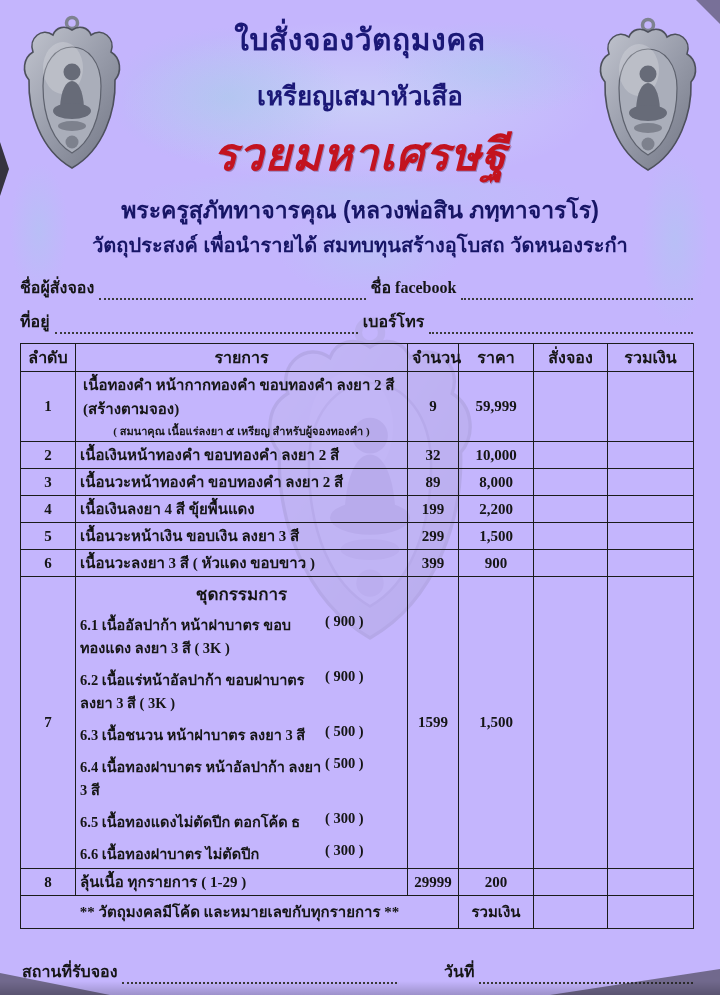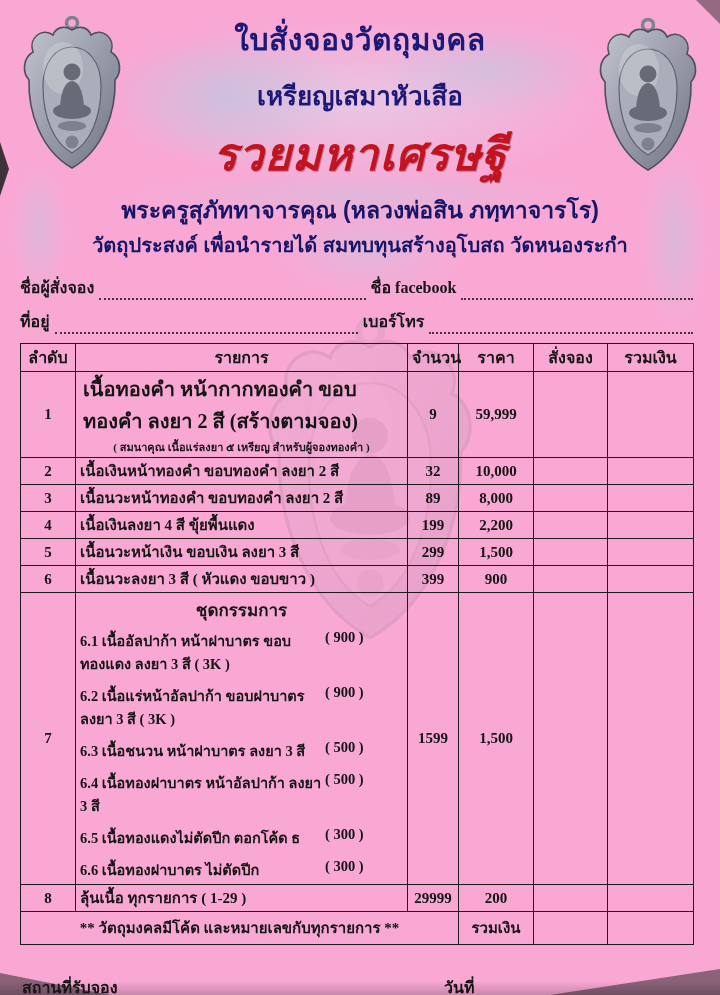--- a/index.html
+++ b/index.html
@@ -1,19 +1,19 @@
 <!DOCTYPE html>
 <html lang="th"><head>
 <meta charset="utf-8">
 <style>
   html,body { margin:0; padding:0; }
   body { width:720px; height:995px; background:#e9e9e9; }
   .sheet {
     position:relative; width:720px; height:995px; overflow:hidden;
-    background:#f9a8d4;
+    background:#c4b5fd;
     font-family:"Liberation Serif", serif;
     color:#151515;
   }
   
   .splash { position:absolute; pointer-events:none; }
   .splash-header {
     left:60px; top:0; width:600px; height:230px;
     background:
       radial-gradient(closest-side at 28% 42%, rgba(152,206,226,.40), rgba(152,206,226,0) 72%),
       radial-gradient(closest-side at 72% 30%, rgba(160,212,232,.34), rgba(160,212,232,0) 70%),
@@ -56,21 +56,21 @@
   
   table.order { position:relative; border-collapse:collapse; margin:4px 0 0 20px;
                 width:673px; table-layout:fixed; font-size:15px; font-weight:bold; }
   table.order th, table.order td { border:1.6px solid #1b1b1b; padding:1px 4px; vertical-align:middle; }
   table.order th { height:24px; font-size:16px; }
   td.c { text-align:center; }
   td.name { padding-left:7px; }
   tr.r1 td { height:46px; }
   tr.rn td { height:24px; }
   .subnote { font-size:11px; font-weight:bold; text-align:center; margin-top:1px; }
-  .r1name { text-align:left; padding-left:3px; font-size:20px; }
+  .r1name { text-align:left; padding-left:3px; font-size:15px; }
   td.committee-cell { padding:3px 4px 4px 7px; }
   .group-title { text-align:center; font-size:17px; margin:2px 0 6px 0; }
   .citem { display:flex; align-items:flex-start; margin-bottom:9px; font-size:14.5px; }
   .citem .cname { flex:1; }
   .citem .alloc { width:78px; text-align:left; }
   tr.footer-row td { height:30px;margin-top:28px; }
   .fnote { text-align:center; font-size:15px; }
   
   .sig { display:flex; margin:30px 22px 0 22px; font-size:16px; font-weight:600; }
   .sig-col-l { width:380px; margin-right:42px; }

